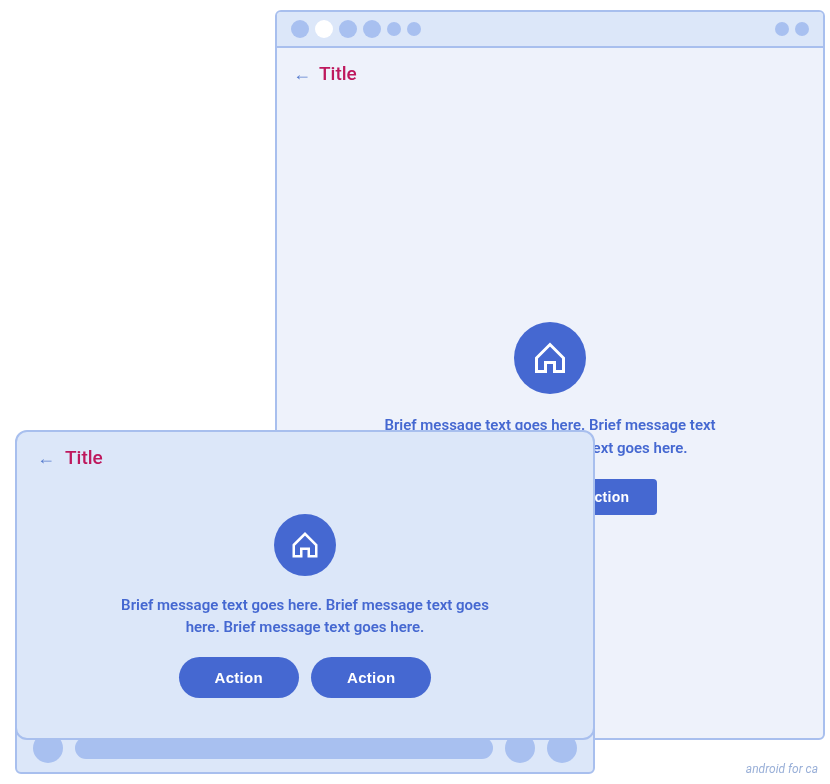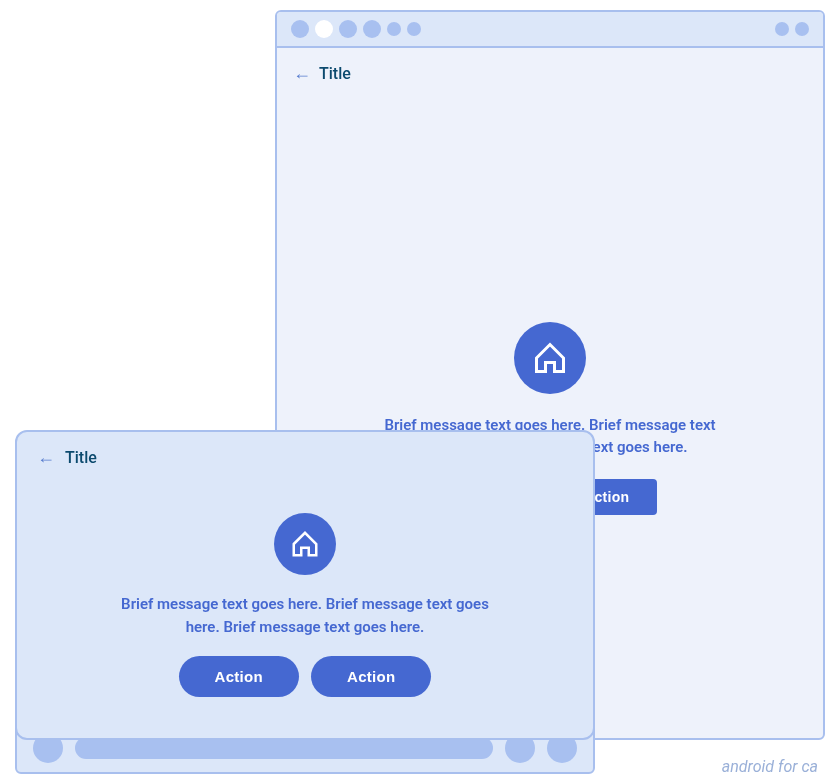--- a/index.html
+++ b/index.html
@@ -70,22 +70,22 @@
       gap: 8px;
     }
 
     .back-arrow {
       color: #5b7fcf;
       font-size: 18px;
       cursor: pointer;
     }
 
     .app-title {
-      color: #0c4a6e;
-      font-size: 16px;
+      color: #be185d;
+      font-size: 19px;
       font-weight: 500;
     }
 
     .screen-back .content-area {
       flex: 1;
       display: flex;
       flex-direction: column;
       align-items: center;
       justify-content: center;
       gap: 20px;
@@ -218,21 +218,21 @@
       background: #a8c0f0;
       border-radius: 30px;
     }
 
     
     .watermark {
       position: absolute;
       bottom: 8px;
       right: 12px;
       color: #9ab0d8;
-      font-size: 16px;
+      font-size: 12px;
       font-style: italic;
     }
   </style>
 </head>
 <body>
 
 <div class="screen-back">
   <div class="status-bar">
     <div class="status-bar-left">
       <div class="dot"></div>

